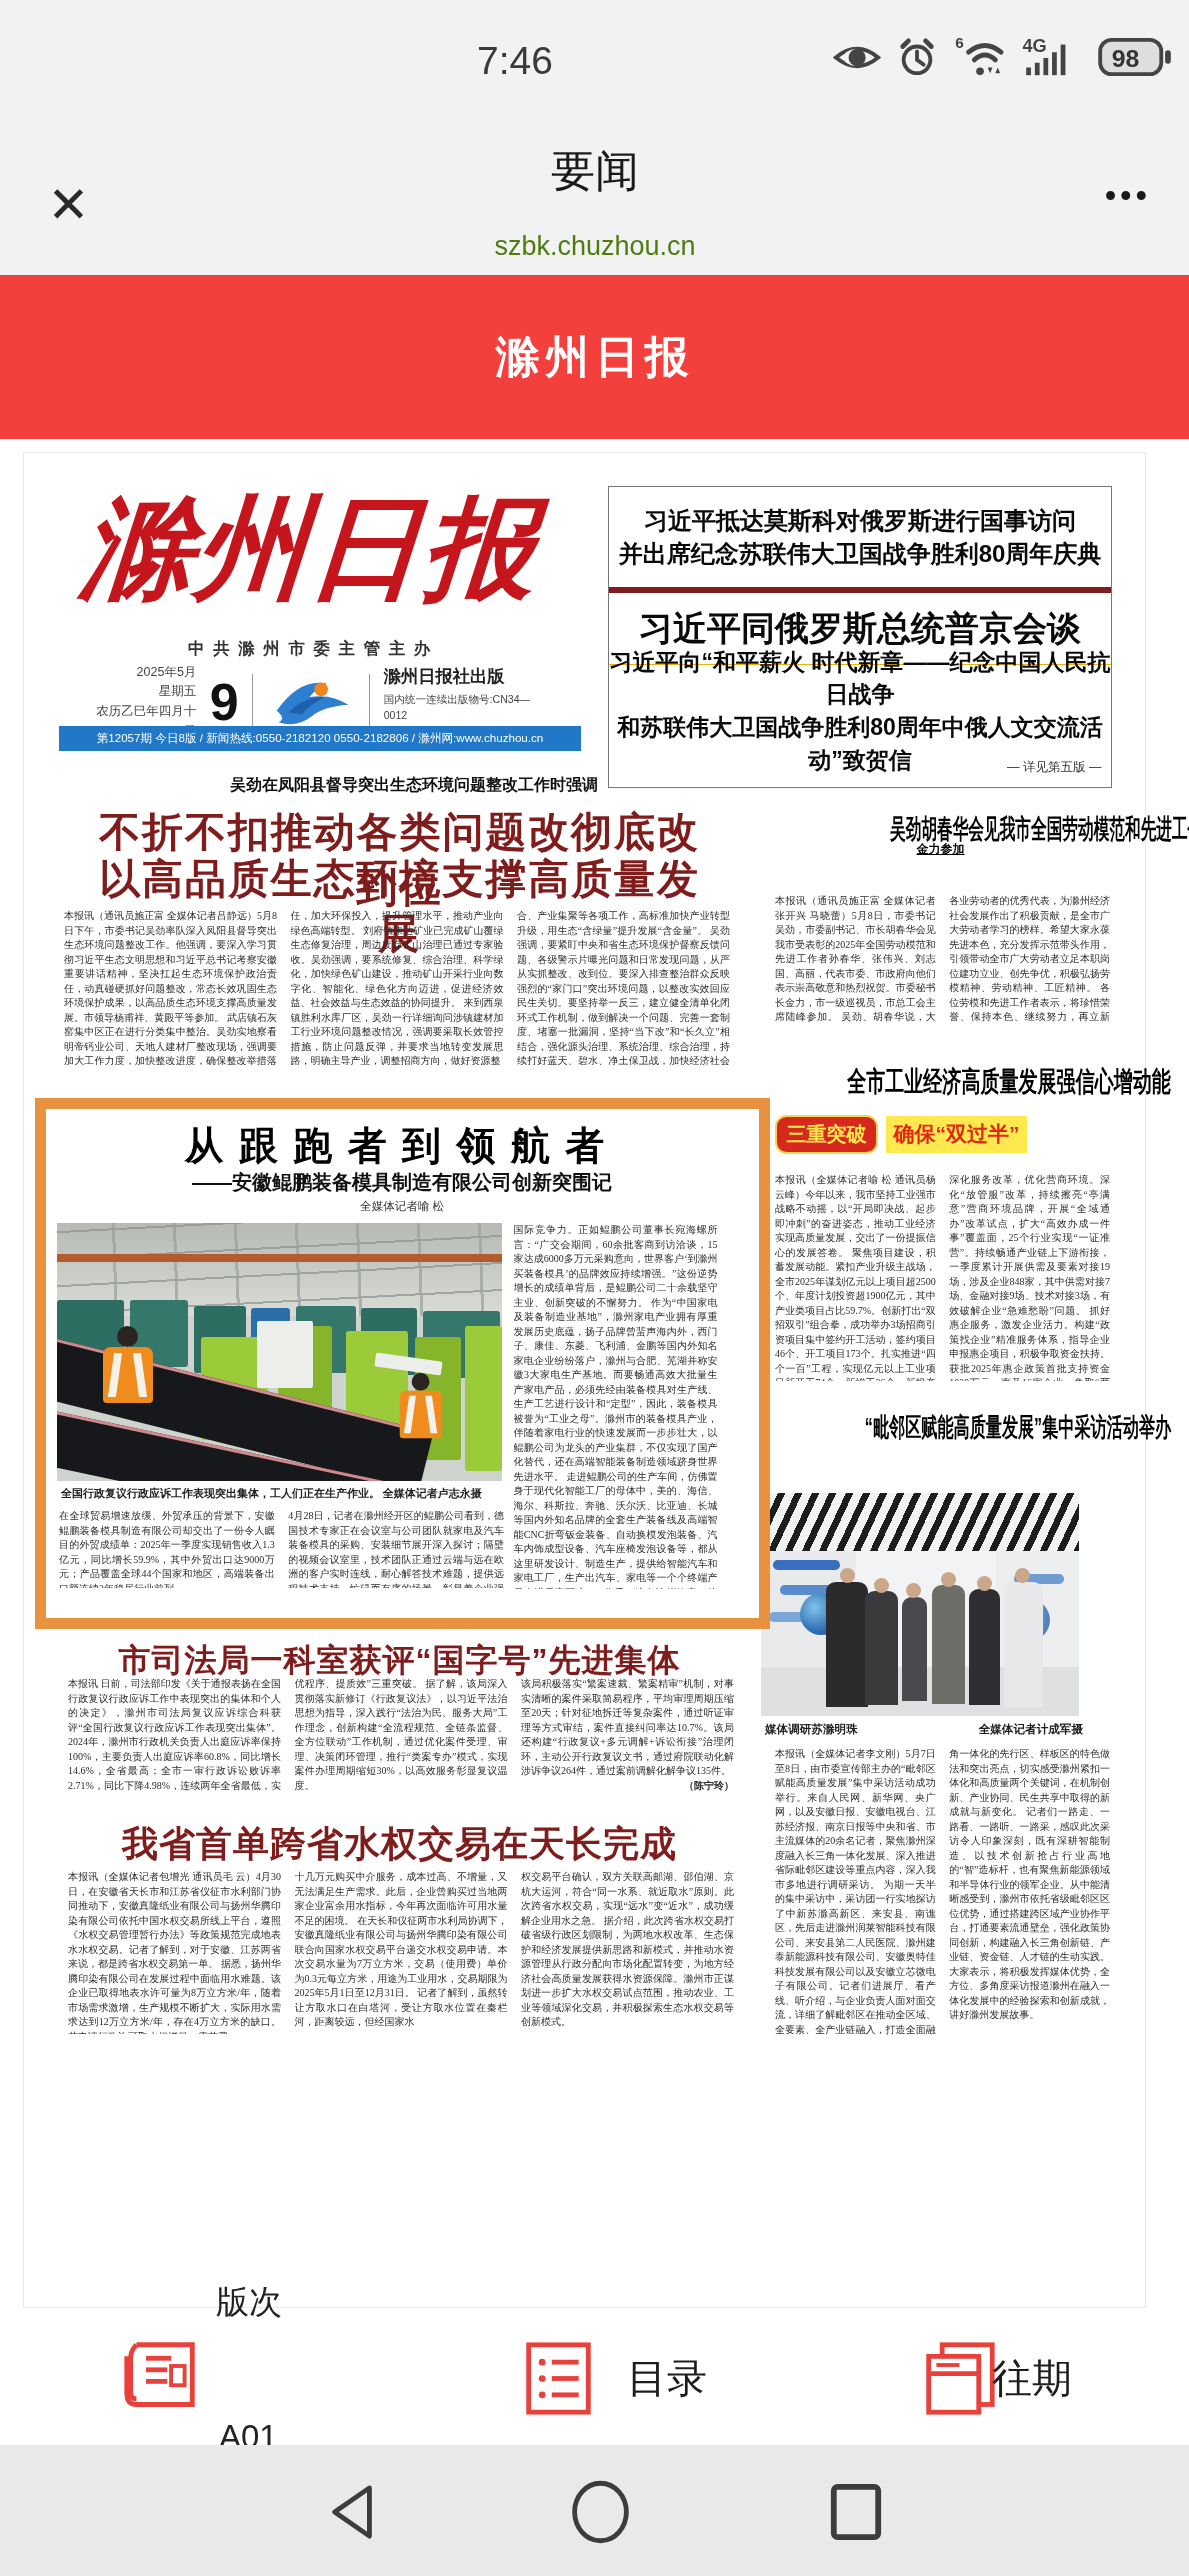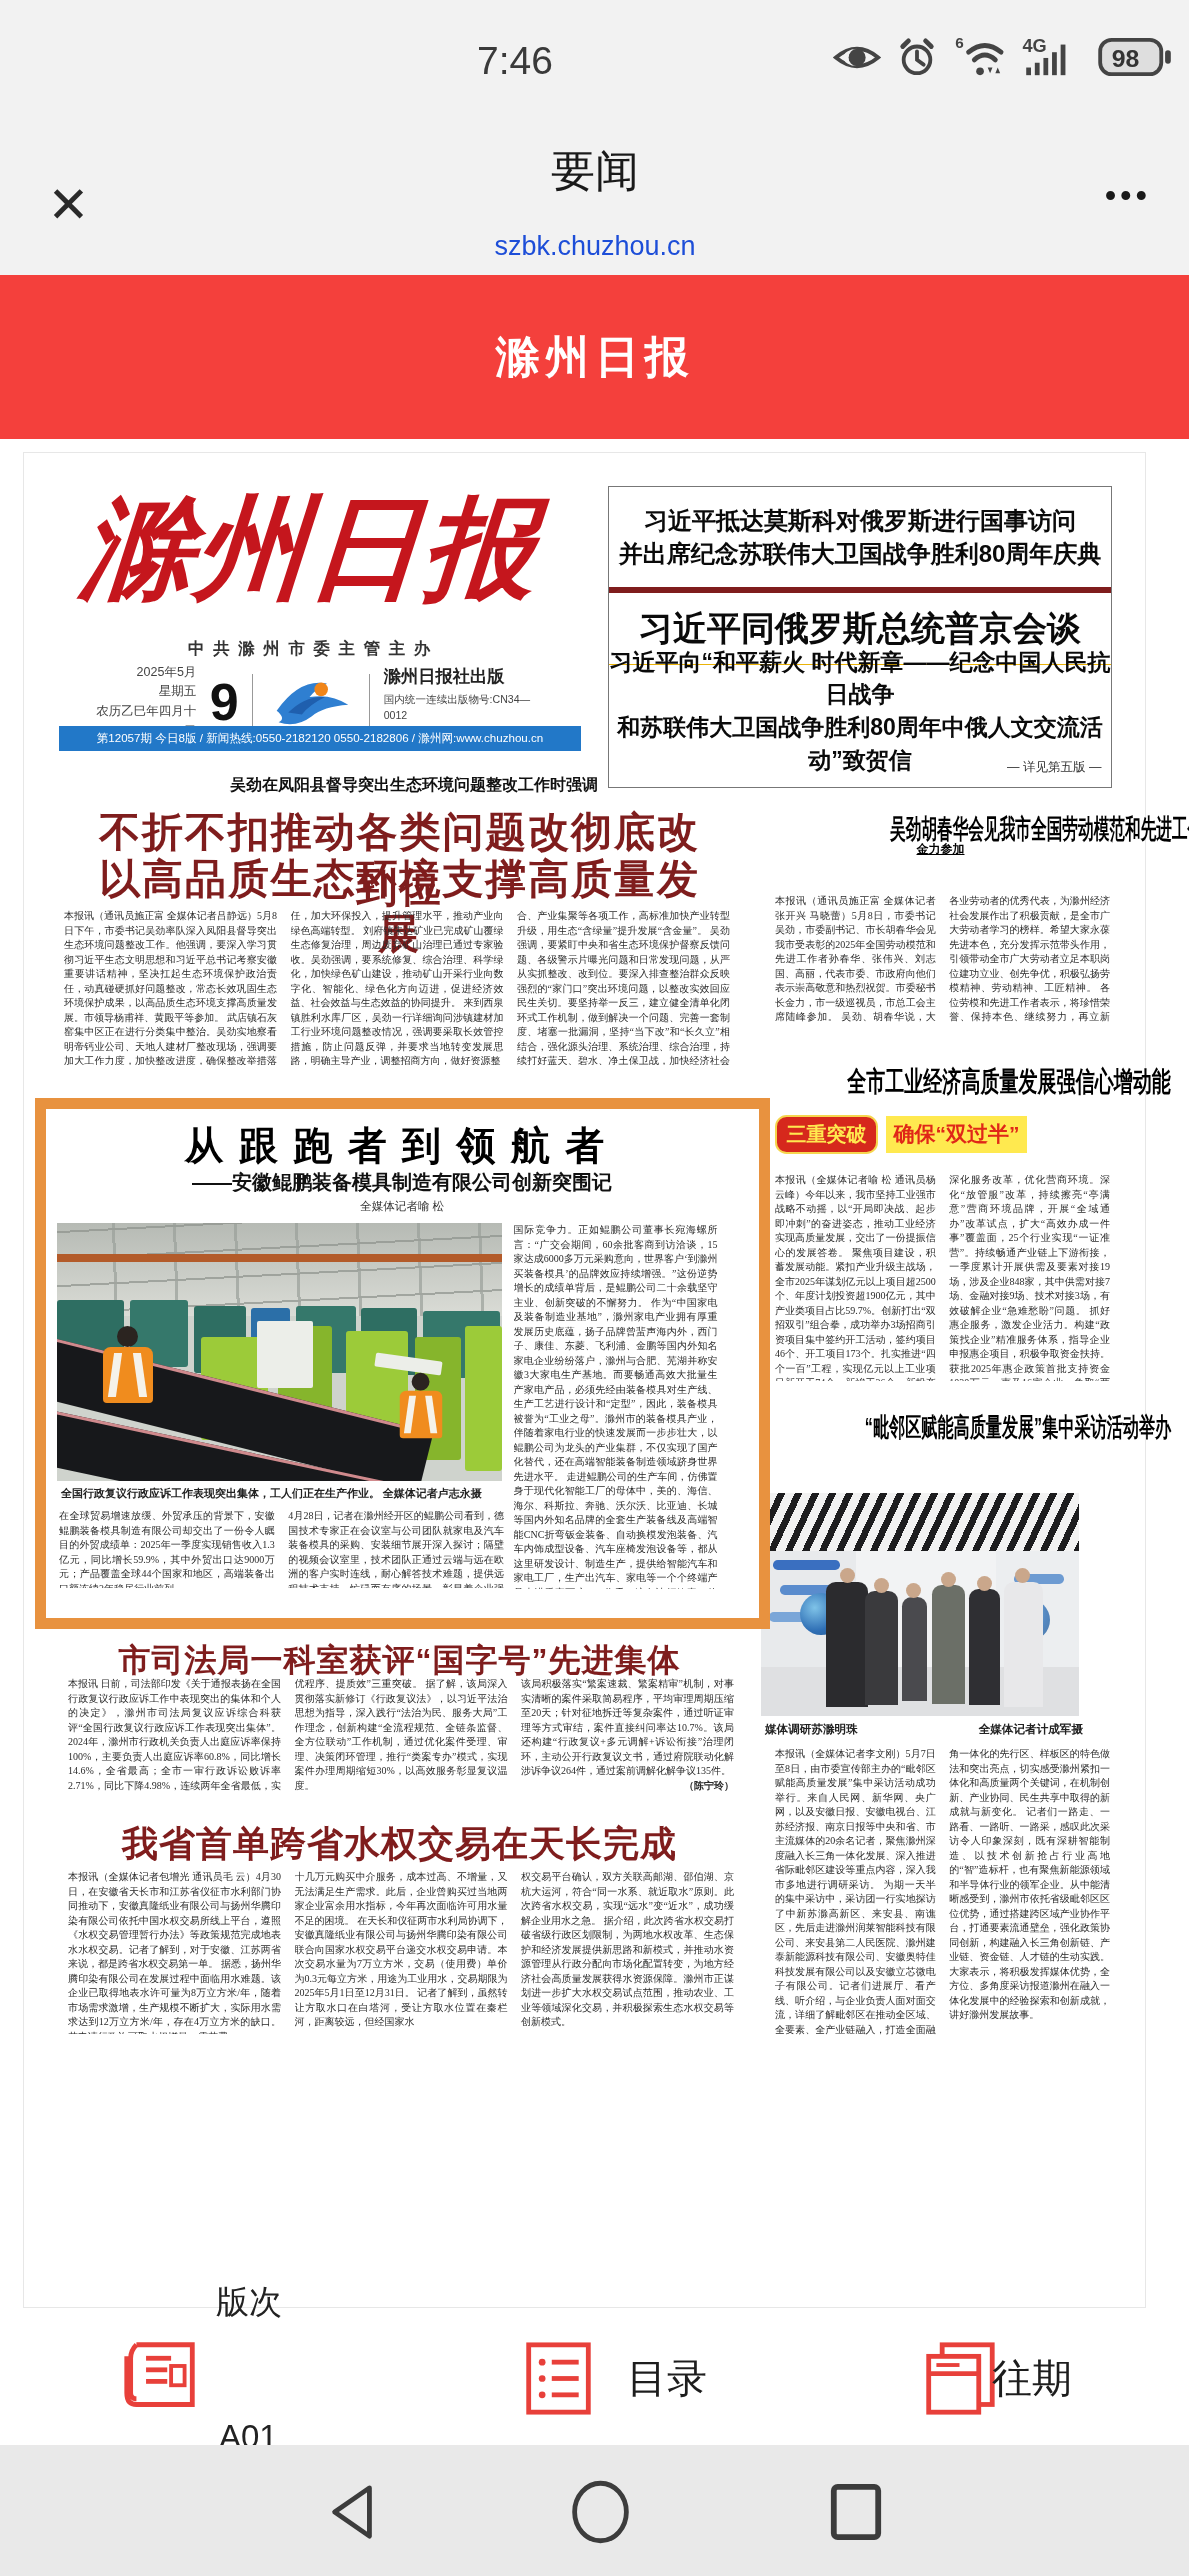--- a/index.html
+++ b/index.html
@@ -5,21 +5,21 @@
   html,body{margin:0;padding:0;background:#fff;}
   body{font-family:"Liberation Sans",sans-serif;-webkit-font-smoothing:antialiased;}
   #stage{position:relative;width:1190px;height:2576px;background:#fff;overflow:hidden;}
 
   
   .chrome{position:absolute;left:0;top:0;width:1190px;height:275px;background:#f2f2f2;}
   .time{position:absolute;left:414px;top:39px;width:202px;text-align:center;font-size:39px;color:#3a3a3a;font-weight:500;}
   .statusicons{position:absolute;right:17.3px;top:35px;display:flex;align-items:center;gap:13.5px;color:#444;}
   .statusicons svg{display:block;}
   .btitle{position:absolute;left:0;top:142px;width:1190px;text-align:center;font-size:44px;color:#1a1a1a;font-weight:500;}
-  .burl{position:absolute;left:0;top:231px;width:1190px;text-align:center;font-size:27px;color:#1d4ed8;}
+  .burl{position:absolute;left:0;top:231px;width:1190px;text-align:center;font-size:27px;color:#4d7c0f;}
   .bclose{position:absolute;left:35px;top:171px;width:67px;height:67px;font-size:50px;color:#2a2a2a;font-weight:300;display:flex;align-items:center;justify-content:center;cursor:pointer;}
   .bmenu{position:absolute;right:39px;top:177px;font-size:33px;letter-spacing:3.9px;color:#1a1a1a;cursor:pointer;}
 
   
   .banner{position:absolute;left:0;top:275px;width:1190px;height:164px;background:#f4403c;display:flex;align-items:center;justify-content:center;}
   .banner .t{color:#fff;font-size:44px;font-weight:600;letter-spacing:5.8px;}
 
   
   .page{position:absolute;left:23px;top:452px;width:1121px;height:1854px;background:#fff;border:1px solid #e7e7e7;}
   .abs{position:absolute;}

